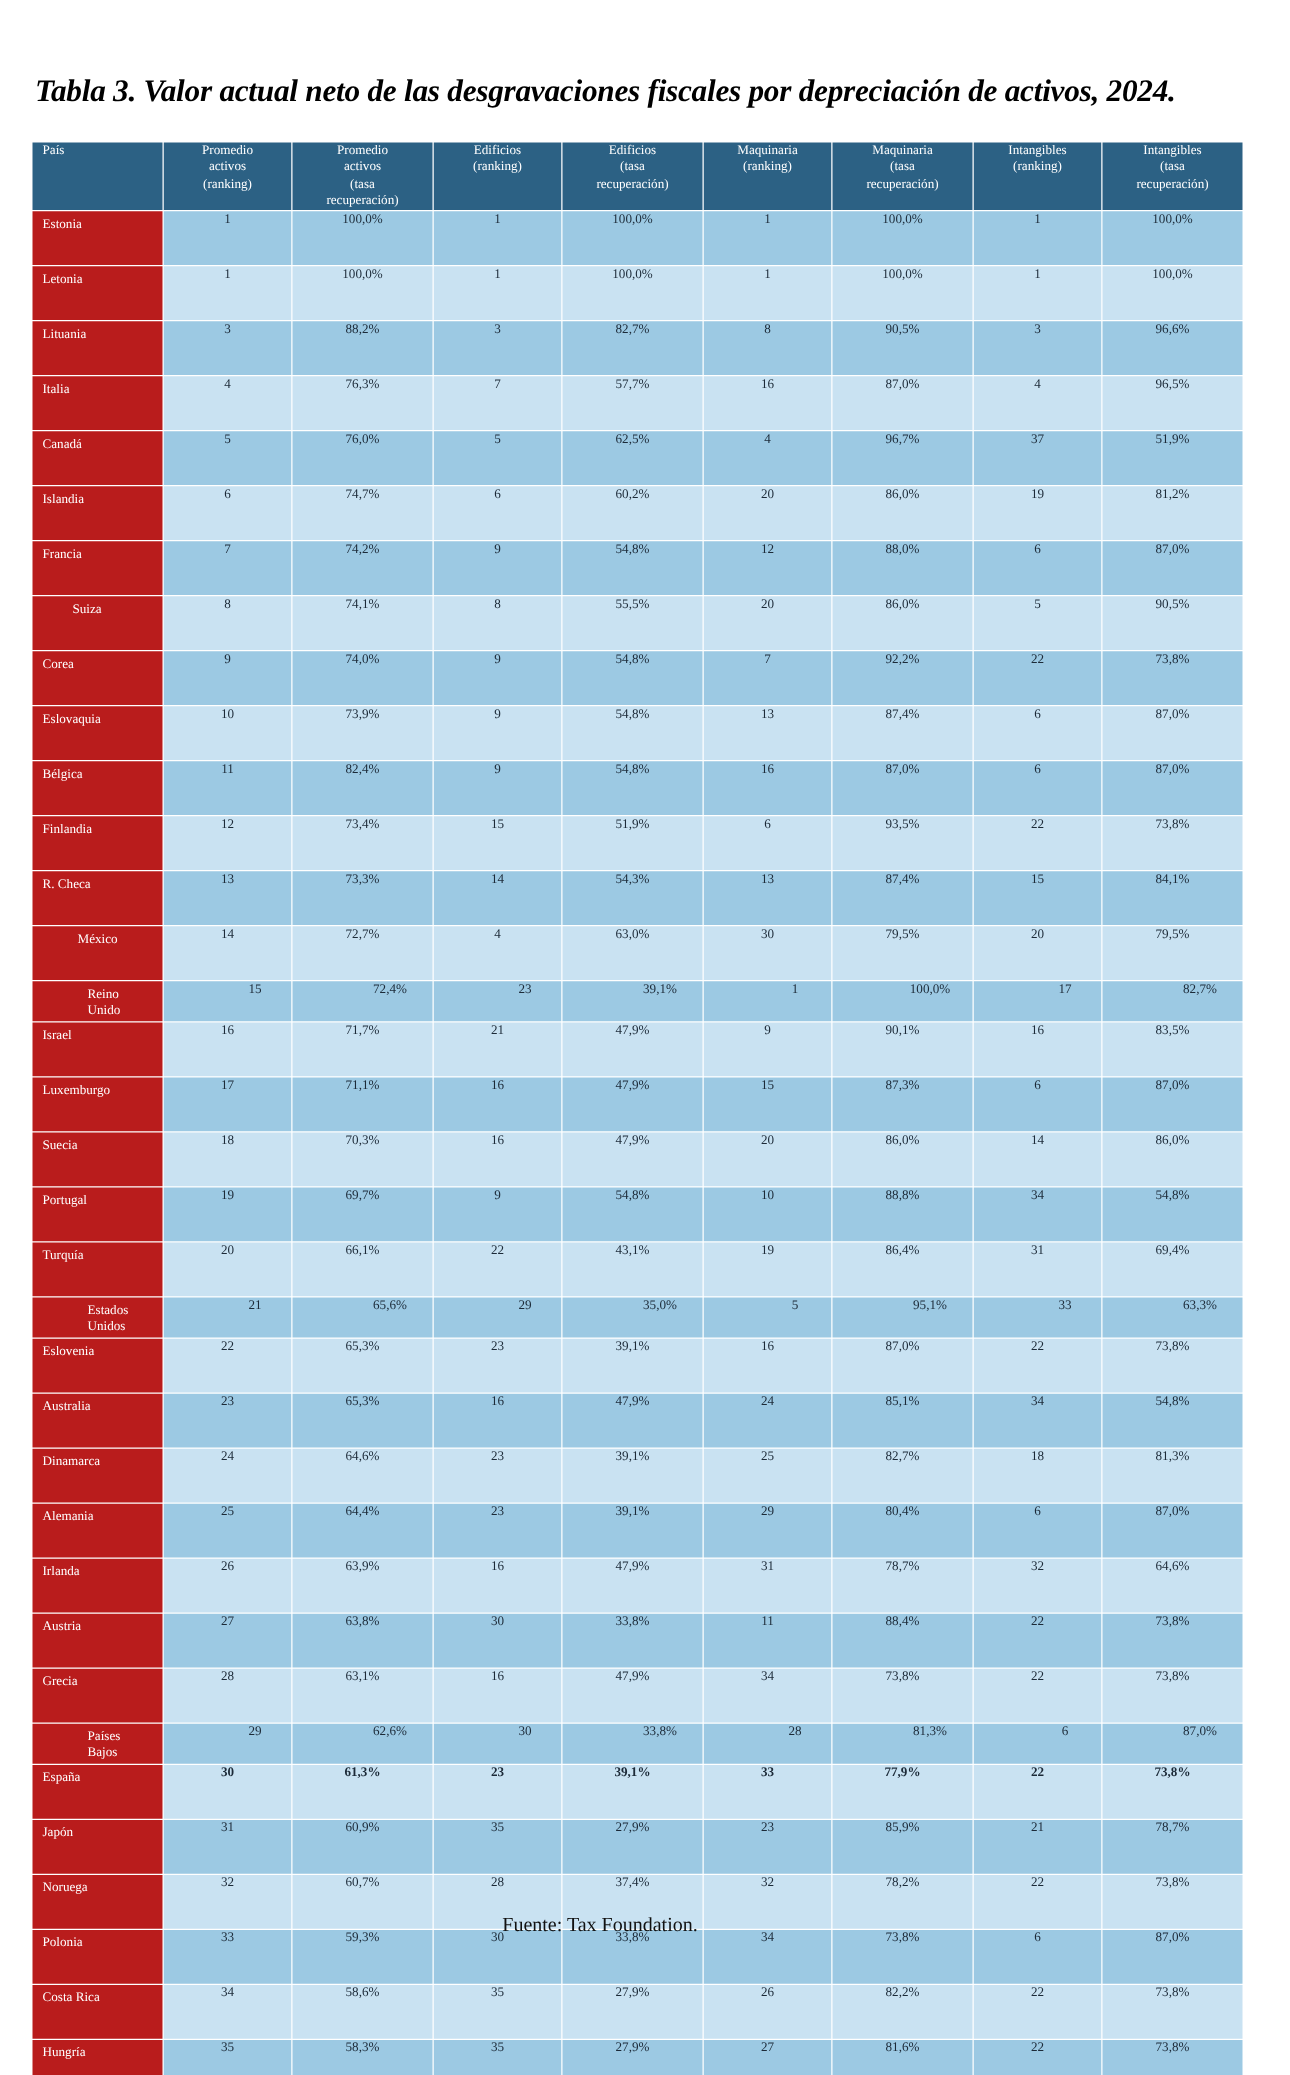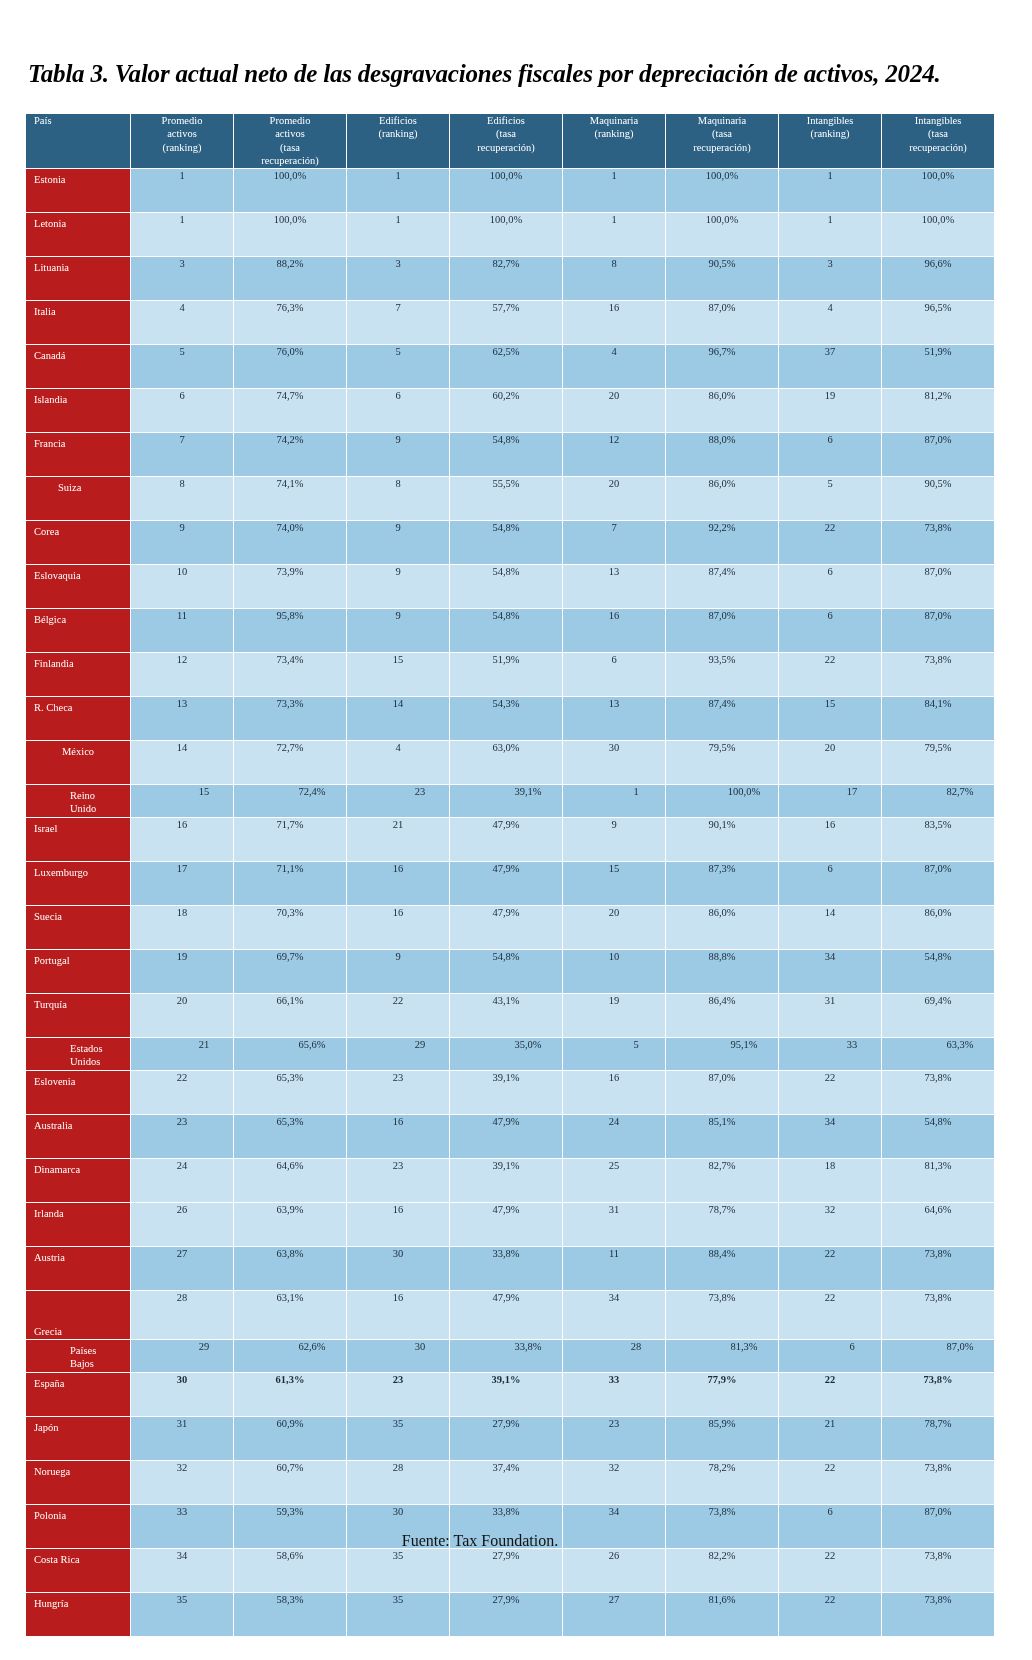--- a/index.html
+++ b/index.html
@@ -306,21 +306,21 @@
             <td>13</td>
             <td>87,4%</td>
             <td>6</td>
             <td>87,0%</td>
           </tr>
           <tr class="row-dark tall">
             <td class="country">
               <div style="white-space: nowrap;">Bélgica</div>
             </td>
             <td>11</td>
-            <td>95,8%</td>
+            <td>82,4%</td>
             <td>9</td>
             <td>54,8%</td>
             <td>16</td>
             <td>87,0%</td>
             <td>6</td>
             <td>87,0%</td>
           </tr>
           <tr class="row-light tall">
             <td class="country">
               <div style="white-space: nowrap;">Finlandia</div>
@@ -485,20 +485,33 @@
             </td>
             <td>24</td>
             <td>64,6%</td>
             <td>23</td>
             <td>39,1%</td>
             <td>25</td>
             <td>82,7%</td>
             <td>18</td>
             <td>81,3%</td>
           </tr>
+          <tr class="row-dark tall">
+            <td class="country">
+              <div style="white-space: nowrap;">Alemania</div>
+            </td>
+            <td>25</td>
+            <td>64,4%</td>
+            <td>23</td>
+            <td>39,1%</td>
+            <td>29</td>
+            <td>80,4%</td>
+            <td>6</td>
+            <td>87,0%</td>
+          </tr>
           <tr class="row-light tall">
             <td class="country">
               <div style="white-space: nowrap;">Irlanda</div>
             </td>
             <td>26</td>
             <td>63,9%</td>
             <td>16</td>
             <td>47,9%</td>
             <td>31</td>
             <td>78,7%</td>
@@ -513,21 +526,21 @@
             <td>63,8%</td>
             <td>30</td>
             <td>33,8%</td>
             <td>11</td>
             <td>88,4%</td>
             <td>22</td>
             <td>73,8%</td>
           </tr>
           <tr class="row-light tall">
             <td class="country">
-              <div style="white-space: nowrap; margin-top: 30px;">Grecia</div>
+              <div style="white-space: nowrap;">Grecia</div>
             </td>
             <td>28</td>
             <td>63,1%</td>
             <td>16</td>
             <td>47,9%</td>
             <td>34</td>
             <td>73,8%</td>
             <td>22</td>
             <td>73,8%</td>
           </tr>

